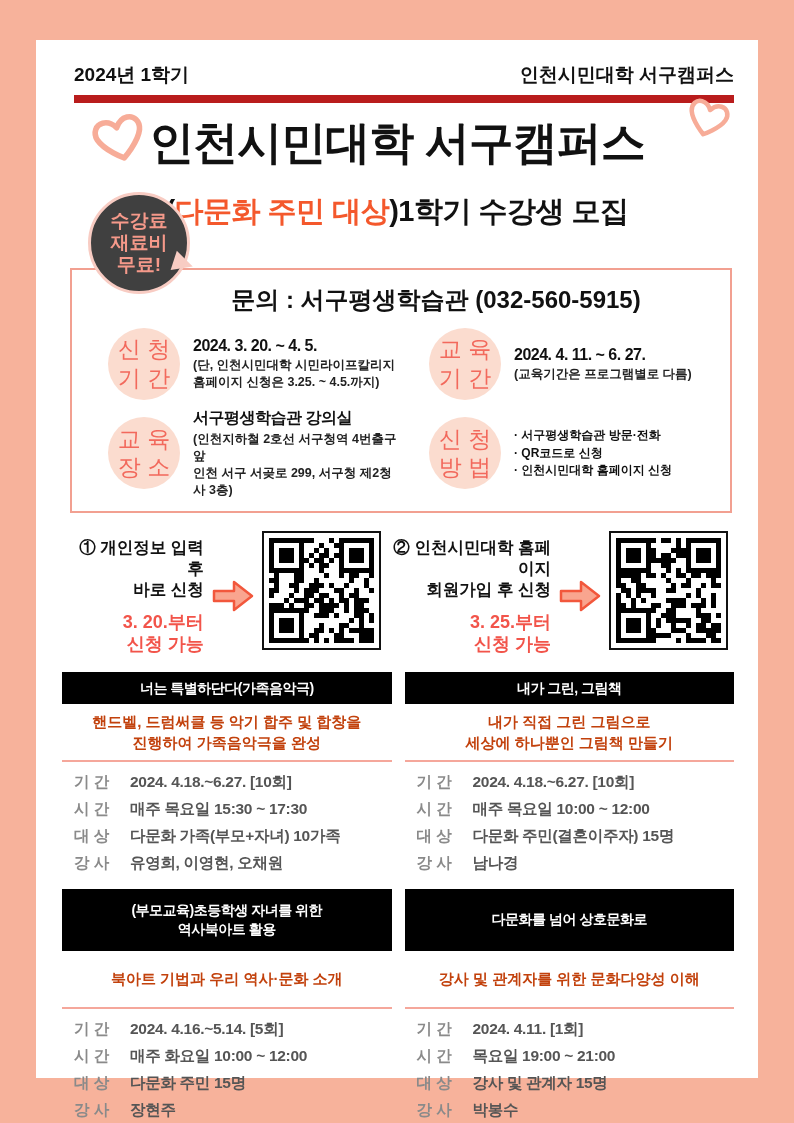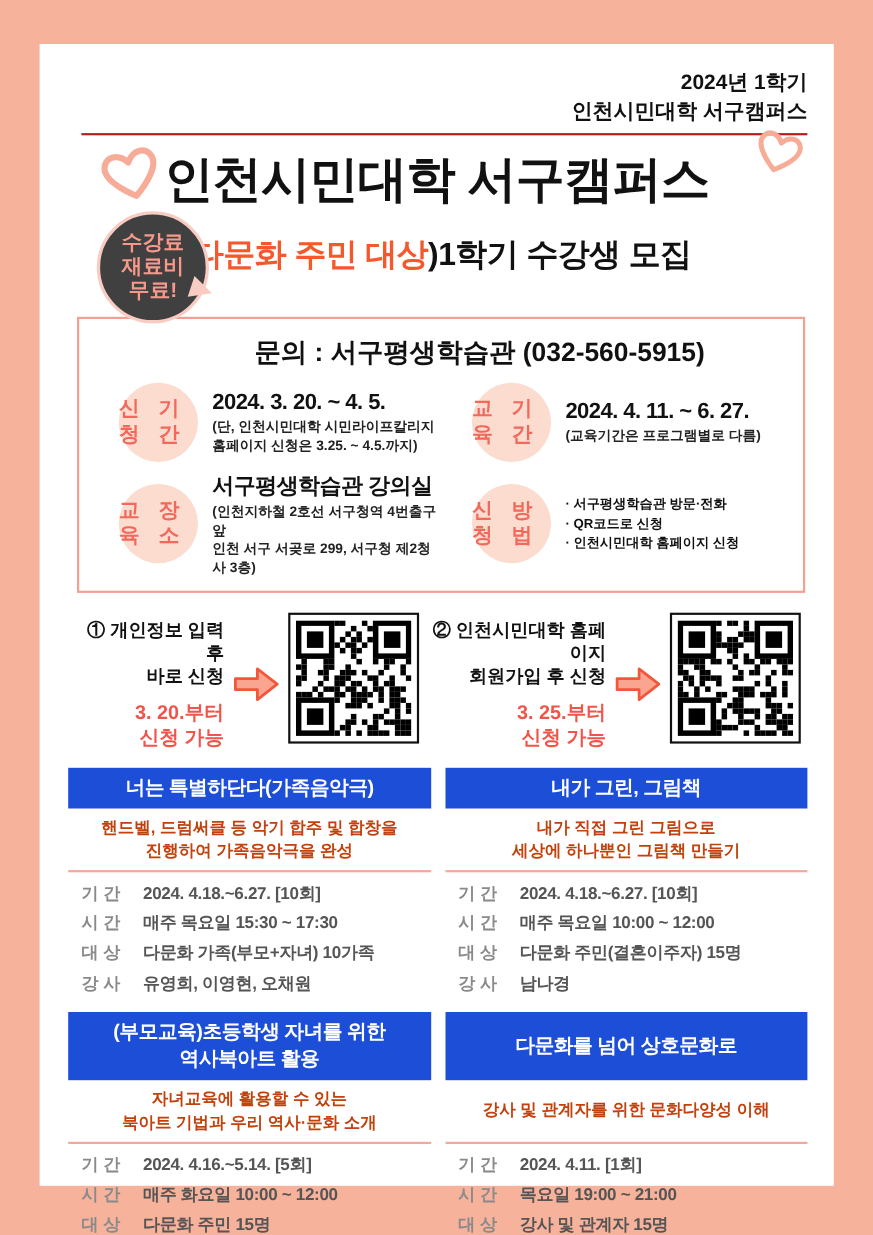--- a/index.html
+++ b/index.html
@@ -2,21 +2,21 @@
 <html><head>
 <meta charset="utf-8">
 <style>
   * { margin:0; padding:0; box-sizing:border-box; }
   html,body { width:794px; height:1123px; }
   body { font-family:"Liberation Sans", sans-serif; background:#F7B29B; position:relative; overflow:hidden; }
   .page { position:absolute; left:36px; top:40px; width:722px; height:1038px; background:#ffffff; }
 
   
   .topbar { display:flex; justify-content:space-between; align-items:flex-end;
-            margin:22px 24px 0 38px; padding-bottom:7px; border-bottom:2px solid #b91c1c;flex-direction:column; }
+            margin:22px 24px 0 38px; padding-bottom:7px; border-bottom:8px solid #b91c1c; }
   .topbar span { font-size:19px; font-weight:bold; color:#111; }
 
   
   .hero { position:relative; text-align:center; margin-top:10px; }
   .hero h1 { font-size:45px; font-weight:900; color:#111; letter-spacing:-1px; display:inline-block; }
   .heart { position:absolute; }
   .heart-left { left:58px; top:-4px; transform:rotate(-14deg); }
   .heart-right { right:30px; top:-18px; transform:rotate(16deg); }
 
   .subtitle { text-align:center; font-size:29px; font-weight:900; color:#111; margin-top:19px; letter-spacing:-0.5px; }
@@ -29,38 +29,38 @@
                  font-size:19px; font-weight:700; color:#F5998A; line-height:1.15; z-index:3; }
   .free-bubble::after { content:""; position:absolute; right:-16px; bottom:16px;
                  border:10px solid transparent; border-left:20px solid #F8CCC3; transform:rotate(18deg); }
 
   
   .info-box { margin:36px 26px 0 34px; border:2px solid #F2A091; padding:14px 8px 12px 8px; position:relative; }
   .contact { text-align:center; font-size:24px; font-weight:900; color:#111; padding-left:70px; }
   .info-grid { display:grid; grid-template-columns:1fr 1fr; margin-top:12px; row-gap:8px; }
   .info-cell { display:flex; align-items:center; gap:13px; padding-left:28px; }
   .badge { flex:0 0 auto; width:72px; height:72px; border-radius:50%; background:#FBDCCF;
-           color:#F2695C; font-weight:700; font-size:19px; line-height:1.25;
-           display:flex; flex-direction:row; align-items:center; justify-content:center; }
-  .info-title { font-size:20px; font-weight:900; color:#111; letter-spacing:-0.5px; }
+           color:#F2695C; font-weight:400; font-size:23px; line-height:1.25;
+           display:flex; flex-direction:column; align-items:center; justify-content:center; }
+  .info-title { font-size:16px; font-weight:900; color:#111; letter-spacing:-0.5px; }
   .info-note { font-size:12.5px; font-weight:700; color:#222; line-height:1.35; margin-top:2px; }
   .info-bullets { font-size:12px; font-weight:800; color:#111; line-height:1.45; }
 
   
   .qr-row { display:flex; justify-content:space-between; margin:18px 30px 0 40px; }
   .qr-item { display:flex; align-items:flex-start; gap:6px; }
   .qr-text { text-align:right; padding-top:6px; }
   .qr-label { font-size:16.5px; font-weight:800; color:#111; line-height:1.3; }
   .qr-date { font-size:18px; font-weight:900; color:#F2544A; line-height:1.25; margin-top:10px; }
   .arrow { margin-top:46px; }
   .qr-box { border:2px solid #111; background:#fff; padding:5px; line-height:0; }
 
   
   .cards { display:grid; grid-template-columns:1fr 1fr; column-gap:13px; row-gap:12px; margin:16px 24px 0 26px; }
-  .card-banner { background:#1d4ed8; color:#fff; font-size:18px; font-weight:900; text-align:center;
+  .card-banner { background:#000000; color:#fff; font-size:14px; font-weight:900; text-align:center;
                  padding:7px 2px; line-height:1.3; letter-spacing:-0.5px;
                  display:flex; flex-direction:column; justify-content:center; }
   .row2 .card-banner { min-height:62px; }
   .card-desc { text-align:center; font-size:15px; font-weight:700; color:#c2410c; line-height:1.4;
                min-height:52px; display:flex; flex-direction:column; justify-content:center; margin-top:2px; }
   .card-divider { border-top:2px solid #F5A79B; margin:2px 0 6px 0; }
   .card-details { width:100%; padding-left:12px; }
   .detail-row { display:flex; font-size:15.5px; line-height:1.75; }
   .dl { width:56px; color:#8a8a8a; font-weight:600; flex:0 0 auto; }
   .dv { color:#555; font-weight:600; letter-spacing:-0.3px; }
@@ -560,21 +560,20 @@
           </div>
       </div>
     </div>
 
     <div class="card row2">
       <div class="card-banner">
         <div>(부모교육)초등학생 자녀를 위한</div>
         <div>역사북아트 활용</div>
       </div>
       <div class="card-desc">
-        <div>자녀교육에 활용할 수 있는</div>
         <div>북아트 기법과 우리 역사·문화 소개</div>
       </div>
       <div class="card-divider"></div>
       <div class="card-details">
         <div class="detail-row">
             <span class="dl">기 간</span>
             <span class="dv">2024. 4.16.~5.14. [5회]</span>
           </div>
         <div class="detail-row">
             <span class="dl">시 간</span>

